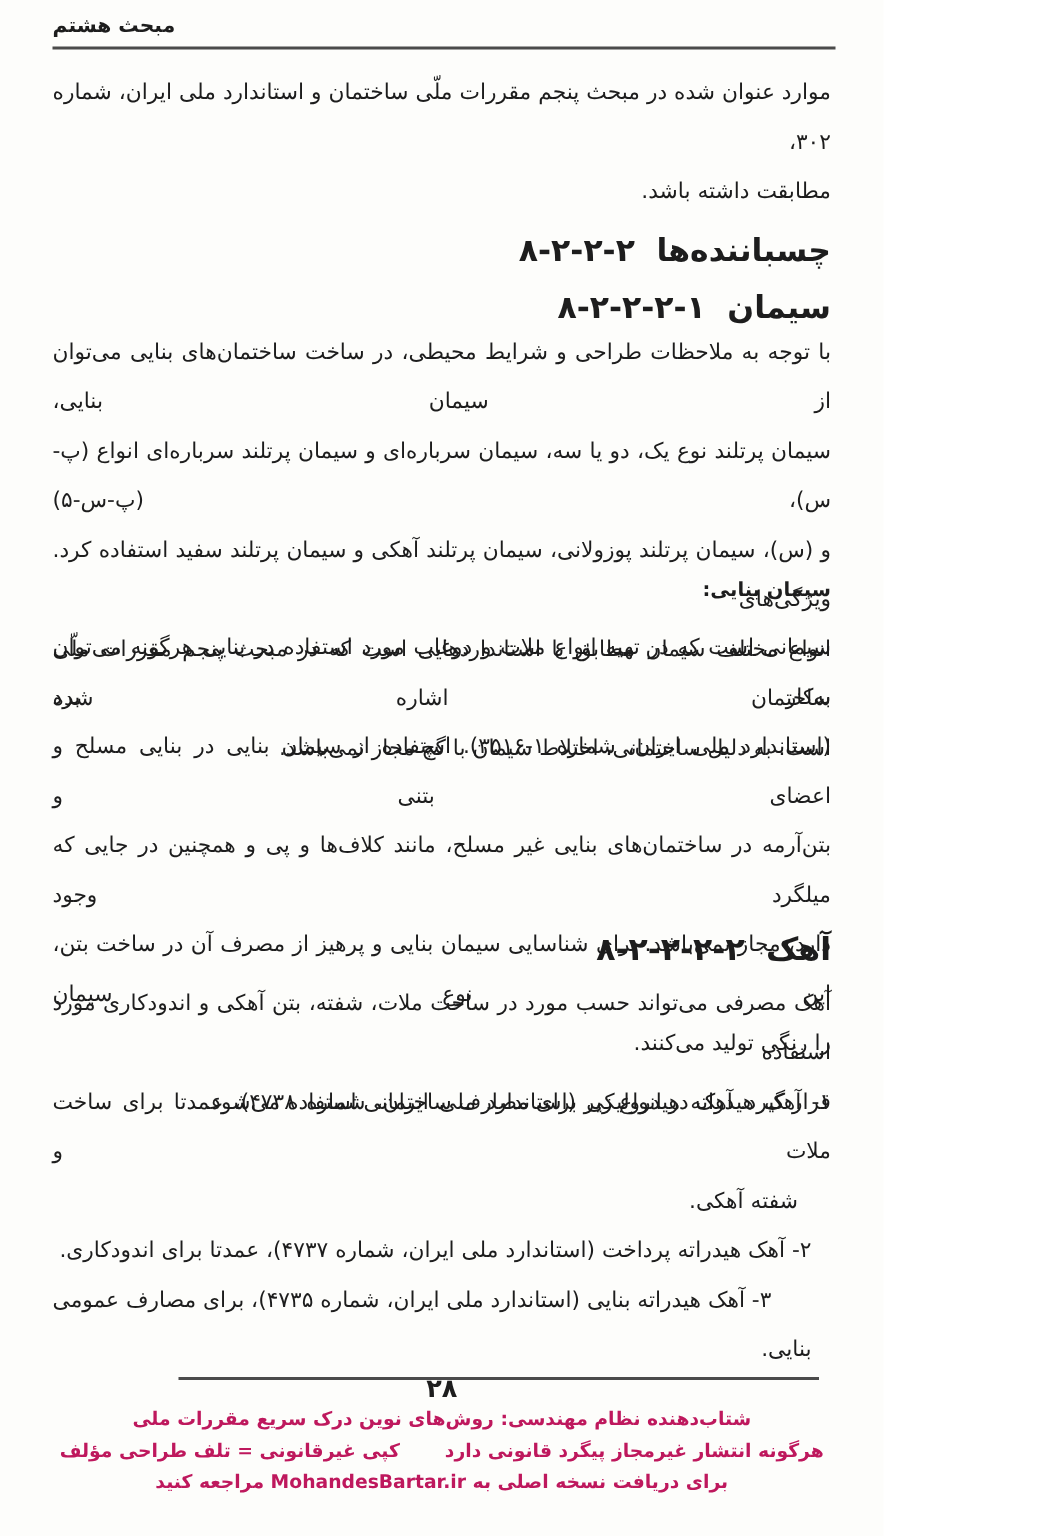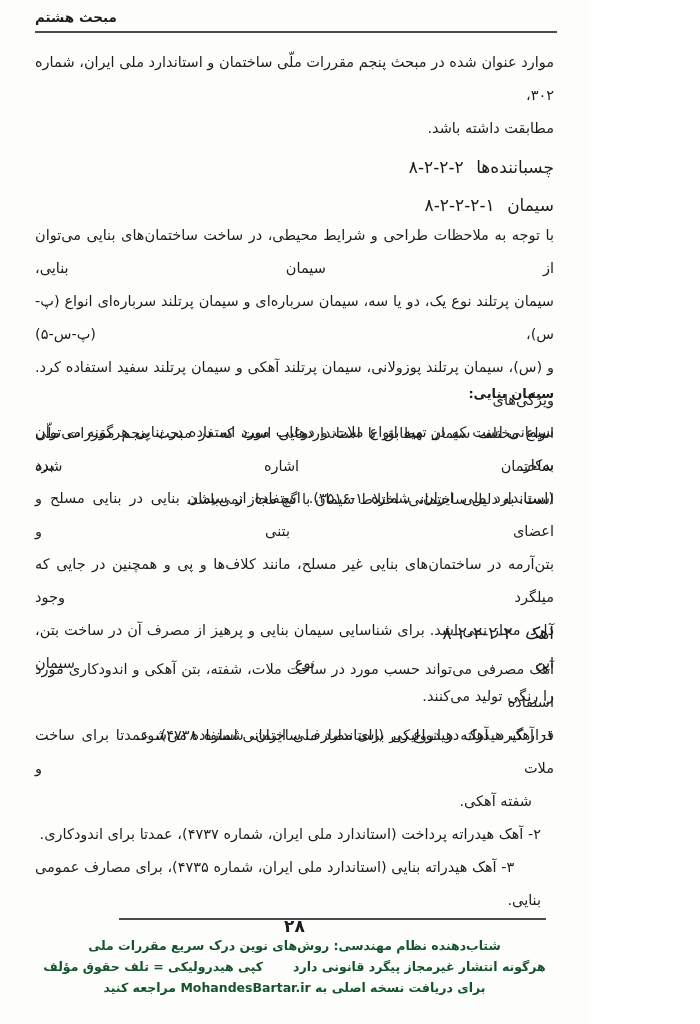--- a/index.html
+++ b/index.html
@@ -11,29 +11,29 @@
   
   .chapter{left:35px;top:9px;font-size:13.5px;font-weight:bold;direction:rtl;}
   .rule{height:2px;background:#2b2b2b;opacity:.85;}
   .toprule{left:35px;right:32px;top:31px;}
   
   .blk{right:35px;left:35px;direction:rtl;font-size:14.5px;line-height:33px;}
   .line{text-align:justify;text-align-last:justify;}
   .line.last{text-align:justify;text-align-last:right;}
   .line.plain{text-align:left;text-align-last:right;}
   
-  .h{right:35px;direction:rtl;text-align:center;font-weight:normal;font-size:17px;line-height:24px;}
+  .h{right:35px;direction:rtl;text-align:center;font-weight:bold;font-size:21px;line-height:24px;}
   .h-num{direction:ltr;unicode-bidi:isolate;margin-right:7px;}
   .lbl{right:35px;direction:rtl;text-align:right;font-weight:bold;font-size:13px;}
   .indent1{padding-right:22px;}
   .indent2{padding-right:13px;}
   
   .botrule{left:119px;right:43px;top:918px;}
   .pagenum{left:0;right:0;top:916px;text-align:center;font-size:17px;font-weight:bold;direction:rtl;}
-  .f{left:0;right:0;text-align:center;direction:rtl;font-weight:bold;font-size:12.5px;color:#14532d;line-height:21px;}
+  .f{left:0;right:0;text-align:center;direction:rtl;font-weight:bold;font-size:12.5px;color:#be185d;line-height:21px;}
   .f1{top:935px;}
   .f2{top:956px;display:flex;direction:ltr;justify-content:center;gap:30px;}
   .f2 span{direction:rtl;unicode-bidi:isolate;}
   .f3{top:977px;}
   .site{direction:ltr;unicode-bidi:isolate;}
 </style>
 </head>
 <body>
 
 <div id="page">
@@ -88,21 +88,21 @@
     <div class="line">۱- آهک هیدراته هیدرولیکی (استاندارد ملی ایران، شماره ۴۷۳۸)، عمدتا برای ساخت ملات و</div>
     <div class="line plain indent1">شفته آهکی.</div>
     <div class="line plain indent2">۲- آهک هیدراته پرداخت (استاندارد ملی ایران، شماره ۴۷۳۷)، عمدتا برای اندودکاری.</div>
     <div class="line plain indent2">۳- آهک هیدراته بنایی (استاندارد ملی ایران، شماره ۴۷۳۵)، برای مصارف عمومی بنایی.</div>
   </div>
 
   <div class="abs rule botrule"></div>
   <div class="abs pagenum">۲۸</div>
   <div class="abs f f1">شتاب‌دهنده نظام مهندسی: روش‌های نوین درک سریع مقررات ملی</div>
   <div class="abs f f2">
-    <span>کپی هیدرولیکی = تلف حقوق مؤلف</span>
+    <span>کپی غیرقانونی = تلف طراحی مؤلف</span>
     <span>هرگونه انتشار غیرمجاز پیگرد قانونی دارد</span>
   </div>
   <div class="abs f f3">
     <span>برای دریافت نسخه اصلی به</span>
     <span class="site">MohandesBartar.ir</span>
     <span>مراجعه کنید</span>
   </div>
 
 </div>
 

